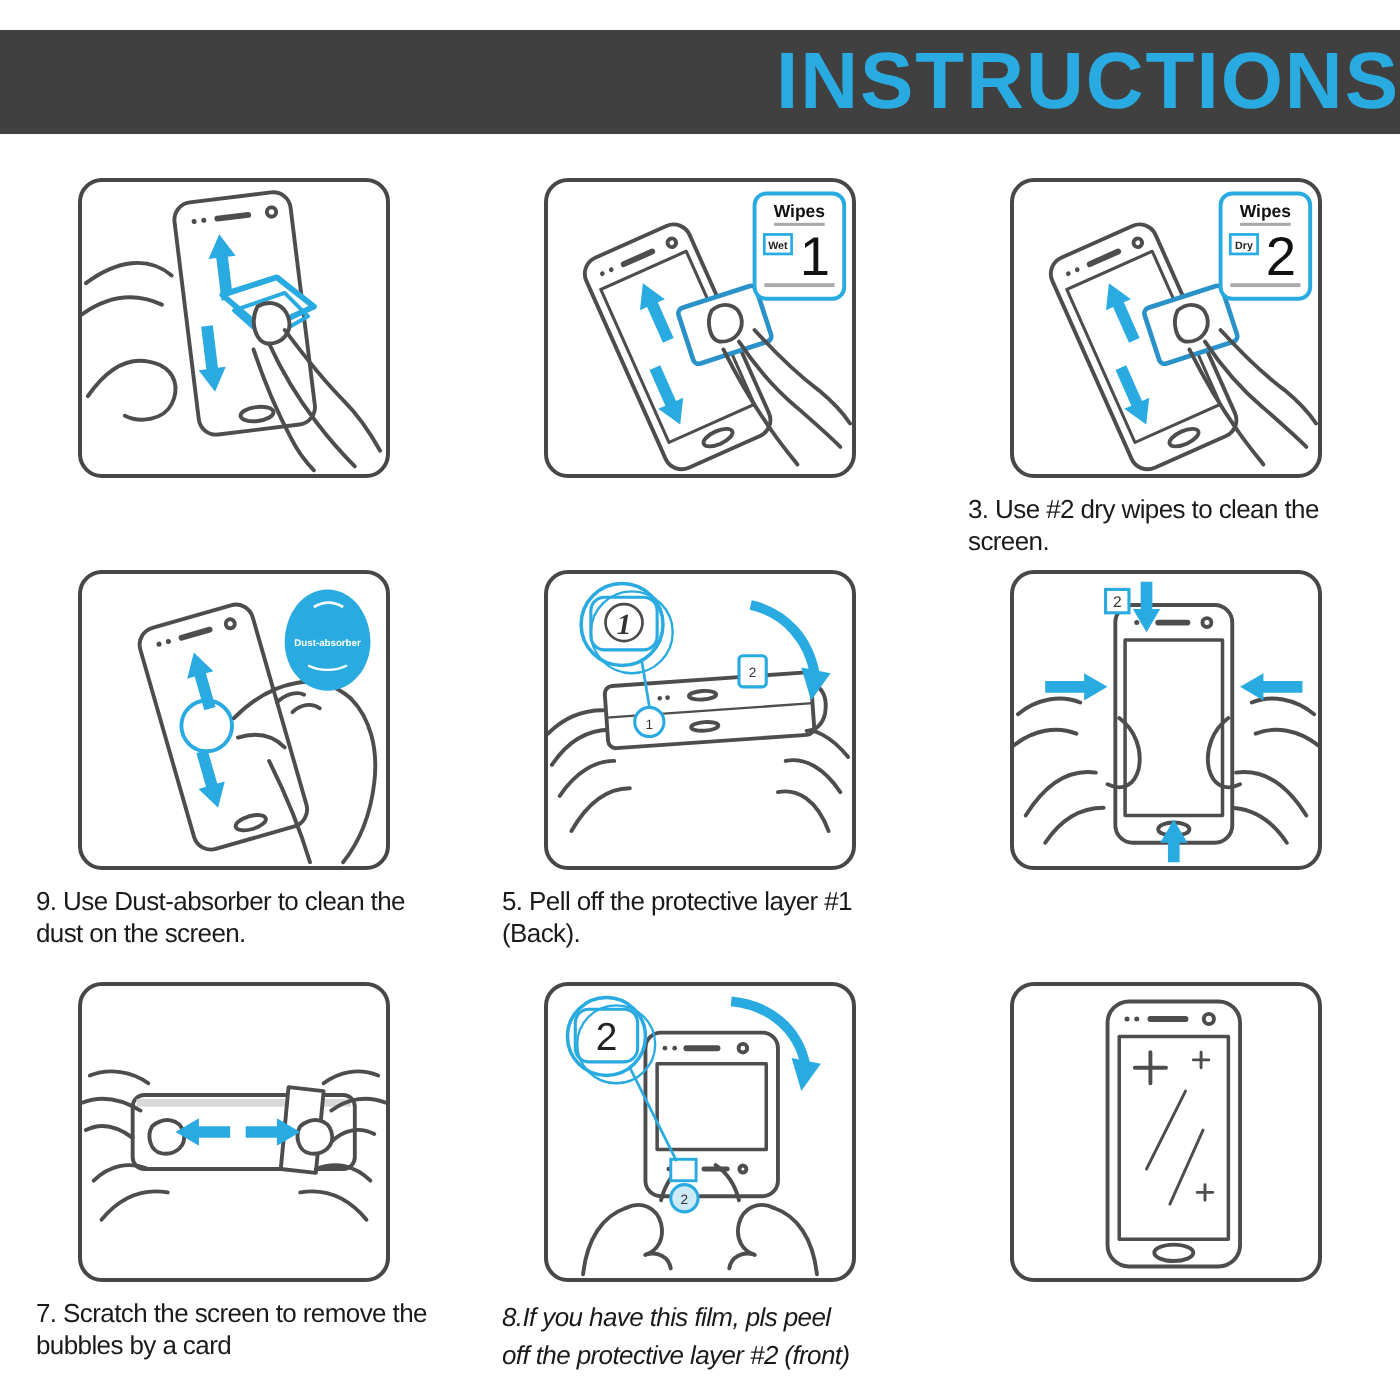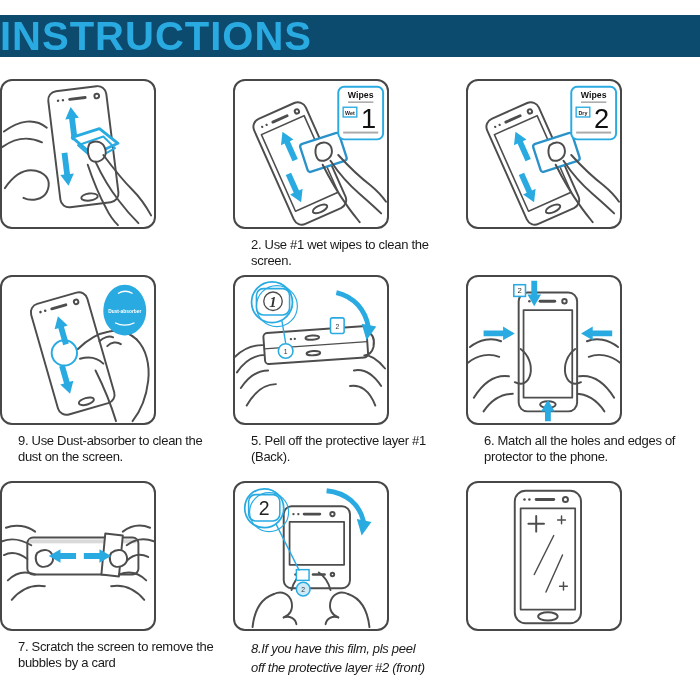--- a/index.html
+++ b/index.html
@@ -1,33 +1,33 @@
 <!DOCTYPE html>
 <html><head>
 <meta charset="utf-8">
 <style>
   html,body{margin:0;padding:0;}
   body{
     width:700px;height:700px;background:#ffffff;
     font-family:"Liberation Sans",sans-serif;color:#1a1a1a;overflow:hidden;
   }
   .banner{
-    margin-top:15px;height:42px;background:#0c4a6e;
-    display:flex;align-items:center;justify-content:flex-start;
+    margin-top:15px;height:52px;background:#404040;
+    display:flex;align-items:center;justify-content:flex-end;
   }
   .banner h1{
     margin:0;font-size:40px;font-weight:700;letter-spacing:1px;color:#29ABE2;
   }
   .grid{
     display:grid;
     grid-template-columns:233px 233px 234px;
     grid-template-rows:196px 206px 214px;
     margin-top:20px;
   }
-  .step{display:flex;flex-direction:column;align-items:flex-start;}
+  .step{display:flex;flex-direction:column;align-items:center;}
   .illus{
     width:156px;height:150px;box-sizing:border-box;
     border:2px solid #474747;border-radius:12px;background:#fff;
     margin-top:2px;
   }
   .illus svg{display:block;width:152px;height:146px;}
   .caption{
     align-self:flex-start;
     margin:8px 0 0 18px;width:212px;
     font-size:13px;letter-spacing:-0.3px;line-height:16px;
@@ -118,21 +118,20 @@
           <rect x="0" y="0" width="46" height="54" rx="6" stroke="#29ABE2" stroke-width="2" fill="#fff"></rect>
           <text x="23" y="12" class="pk-title">Wipes</text>
           <rect x="10" y="15" width="26" height="1.6" fill="#aaa"></rect>
           <rect x="5" y="21" width="14" height="10" stroke="#29ABE2" stroke-width="1.4" fill="none"></rect>
           <text x="12" y="28.5" class="pk-type">Wet</text>
           <text x="31" y="42" class="pk-num">1</text>
           <rect x="5" y="46" width="36" height="2" fill="#aaa"></rect>
         </g>
       </svg>
     </div>
-    <p class="caption">2. Use #1 wet wipes to clean the screen.</p>
   </section>
 
   <section class="step">
     <div class="illus">
       <svg viewBox="0 0 156 146">
         <g stroke="#4d4d4d" stroke-width="2" fill="none" stroke-linecap="round" stroke-linejoin="round" transform="rotate(-24 66 84)">
           <rect x="38" y="24" width="58" height="118" rx="9"></rect>
           <rect x="43" y="40" width="48" height="86" stroke-width="1.6"></rect>
           <circle cx="47" cy="33" r="1.2" fill="#4d4d4d" stroke="none"></circle>
           <circle cx="52" cy="33" r="1.2" fill="#4d4d4d" stroke="none"></circle>
@@ -157,20 +156,21 @@
           <rect x="0" y="0" width="46" height="54" rx="6" stroke="#29ABE2" stroke-width="2" fill="#fff"></rect>
           <text x="23" y="12" class="pk-title">Wipes</text>
           <rect x="10" y="15" width="26" height="1.6" fill="#aaa"></rect>
           <rect x="5" y="21" width="14" height="10" stroke="#29ABE2" stroke-width="1.4" fill="none"></rect>
           <text x="12" y="28.5" class="pk-type">Dry</text>
           <text x="31" y="42" class="pk-num">2</text>
           <rect x="5" y="46" width="36" height="2" fill="#aaa"></rect>
         </g>
       </svg>
     </div>
+    <p class="caption">3. Use #2 dry wipes to clean the screen.</p>
   </section>
 
   <section class="step">
     <div class="illus">
       <svg viewBox="0 0 156 146">
         <g stroke="#4d4d4d" stroke-width="2" fill="none" stroke-linecap="round" stroke-linejoin="round" transform="rotate(-16 72 82)">
           <rect x="44" y="18" width="60" height="118" rx="9"></rect>
           <circle cx="54" cy="27" r="1.3" fill="#4d4d4d" stroke="none"></circle>
           <circle cx="59" cy="27" r="1.3" fill="#4d4d4d" stroke="none"></circle>
           <line x1="66" y1="27" x2="81" y2="27" stroke-width="3"></line>
@@ -283,22 +283,20 @@
           <text x="53" y="15" class="tab-num">2</text>
         </g>
         <g fill="#29ABE2" stroke="none">
           <path d="M68,28 L61,16 L65,16 L65,2 L71,2 L71,16 L75,16 Z"></path>
           <path d="M48,56 L36,49 L36,53 L16,53 L16,59 L36,59 L36,63 Z"></path>
           <path d="M116,56 L128,49 L128,53 L148,53 L148,59 L128,59 L128,63 Z"></path>
           <path d="M82,124 L75,136 L79,136 L79,146 L85,146 L85,136 L89,136 Z"></path>
         </g>
       </svg>
     </div>
-    <p class="caption">6. Match all the holes and edges of
-protector to the phone.</p>
   </section>
 
   <section class="step">
     <div class="illus">
       <svg viewBox="0 0 156 146">
         <g stroke="#4d4d4d" stroke-width="2" fill="none" stroke-linecap="round" stroke-linejoin="round">
           <rect x="26" y="54" width="114" height="38" rx="6" fill="#fff"></rect>
           <rect x="28" y="56" width="110" height="4" fill="#d9d9d9" stroke="none"></rect>
         </g>
         <path d="M106,50 L124,52 L120,94 L102,92 Z" stroke="#4d4d4d" stroke-width="2" fill="#fff" stroke-linejoin="round"></path>

